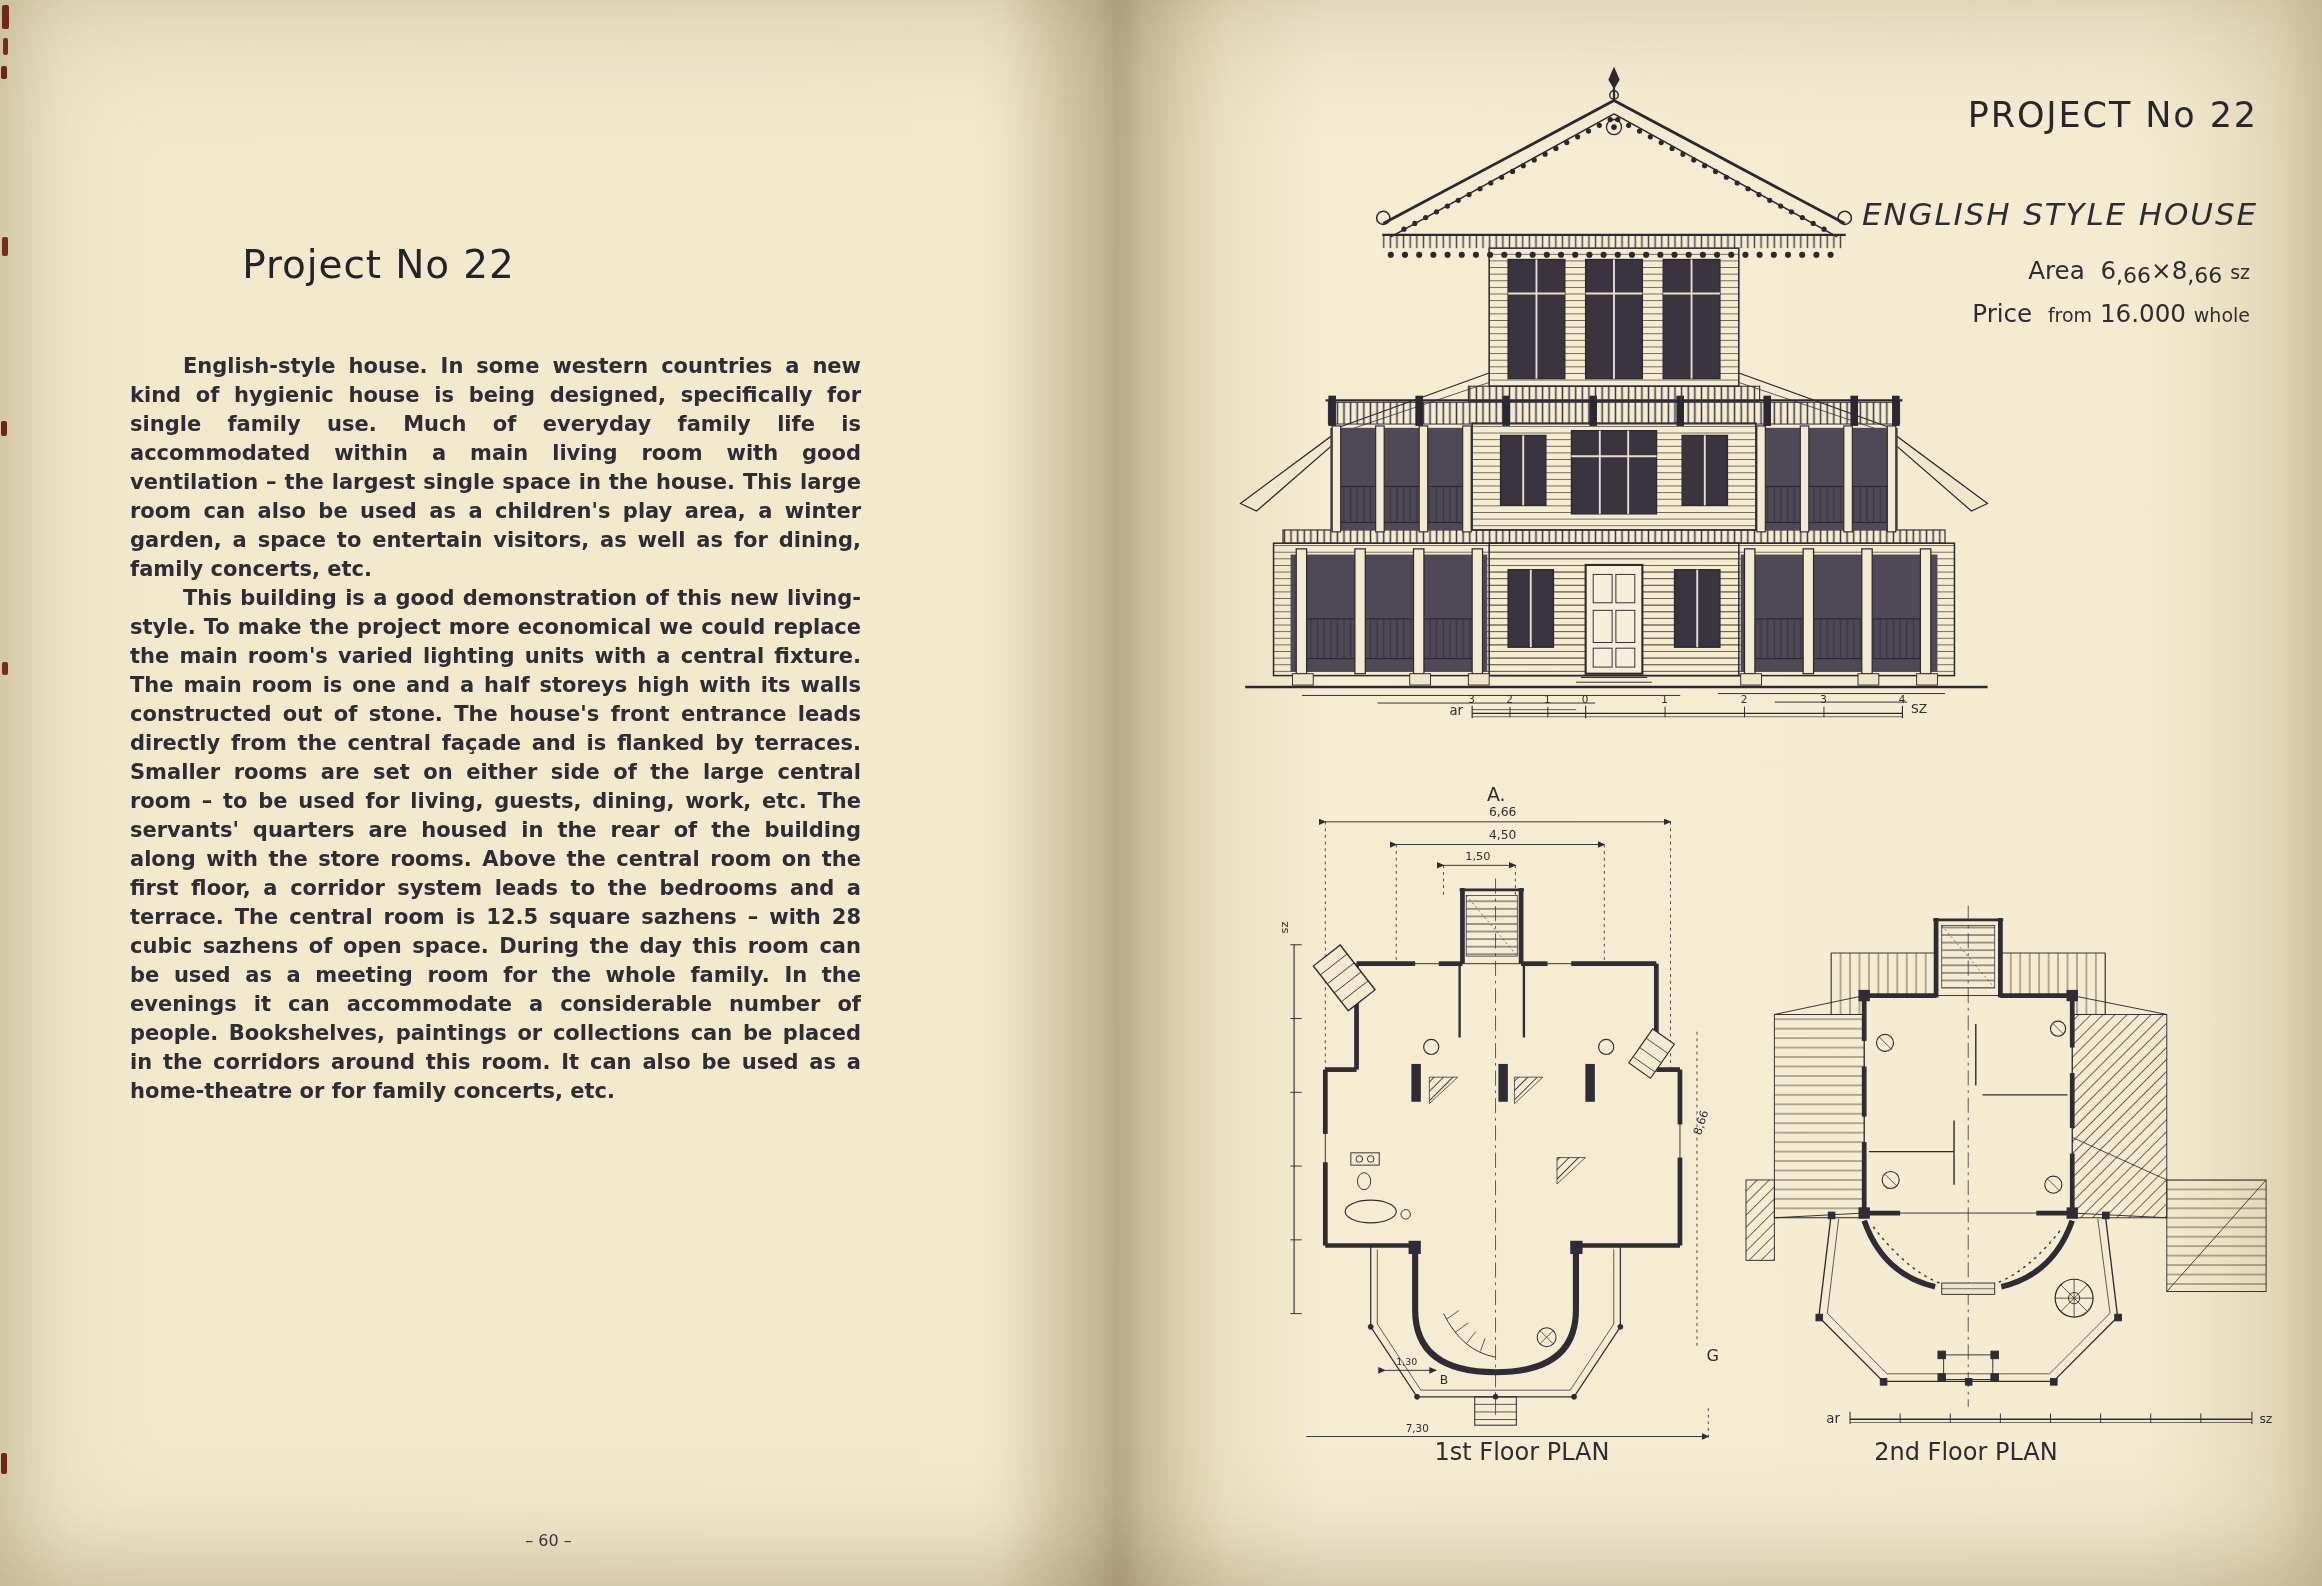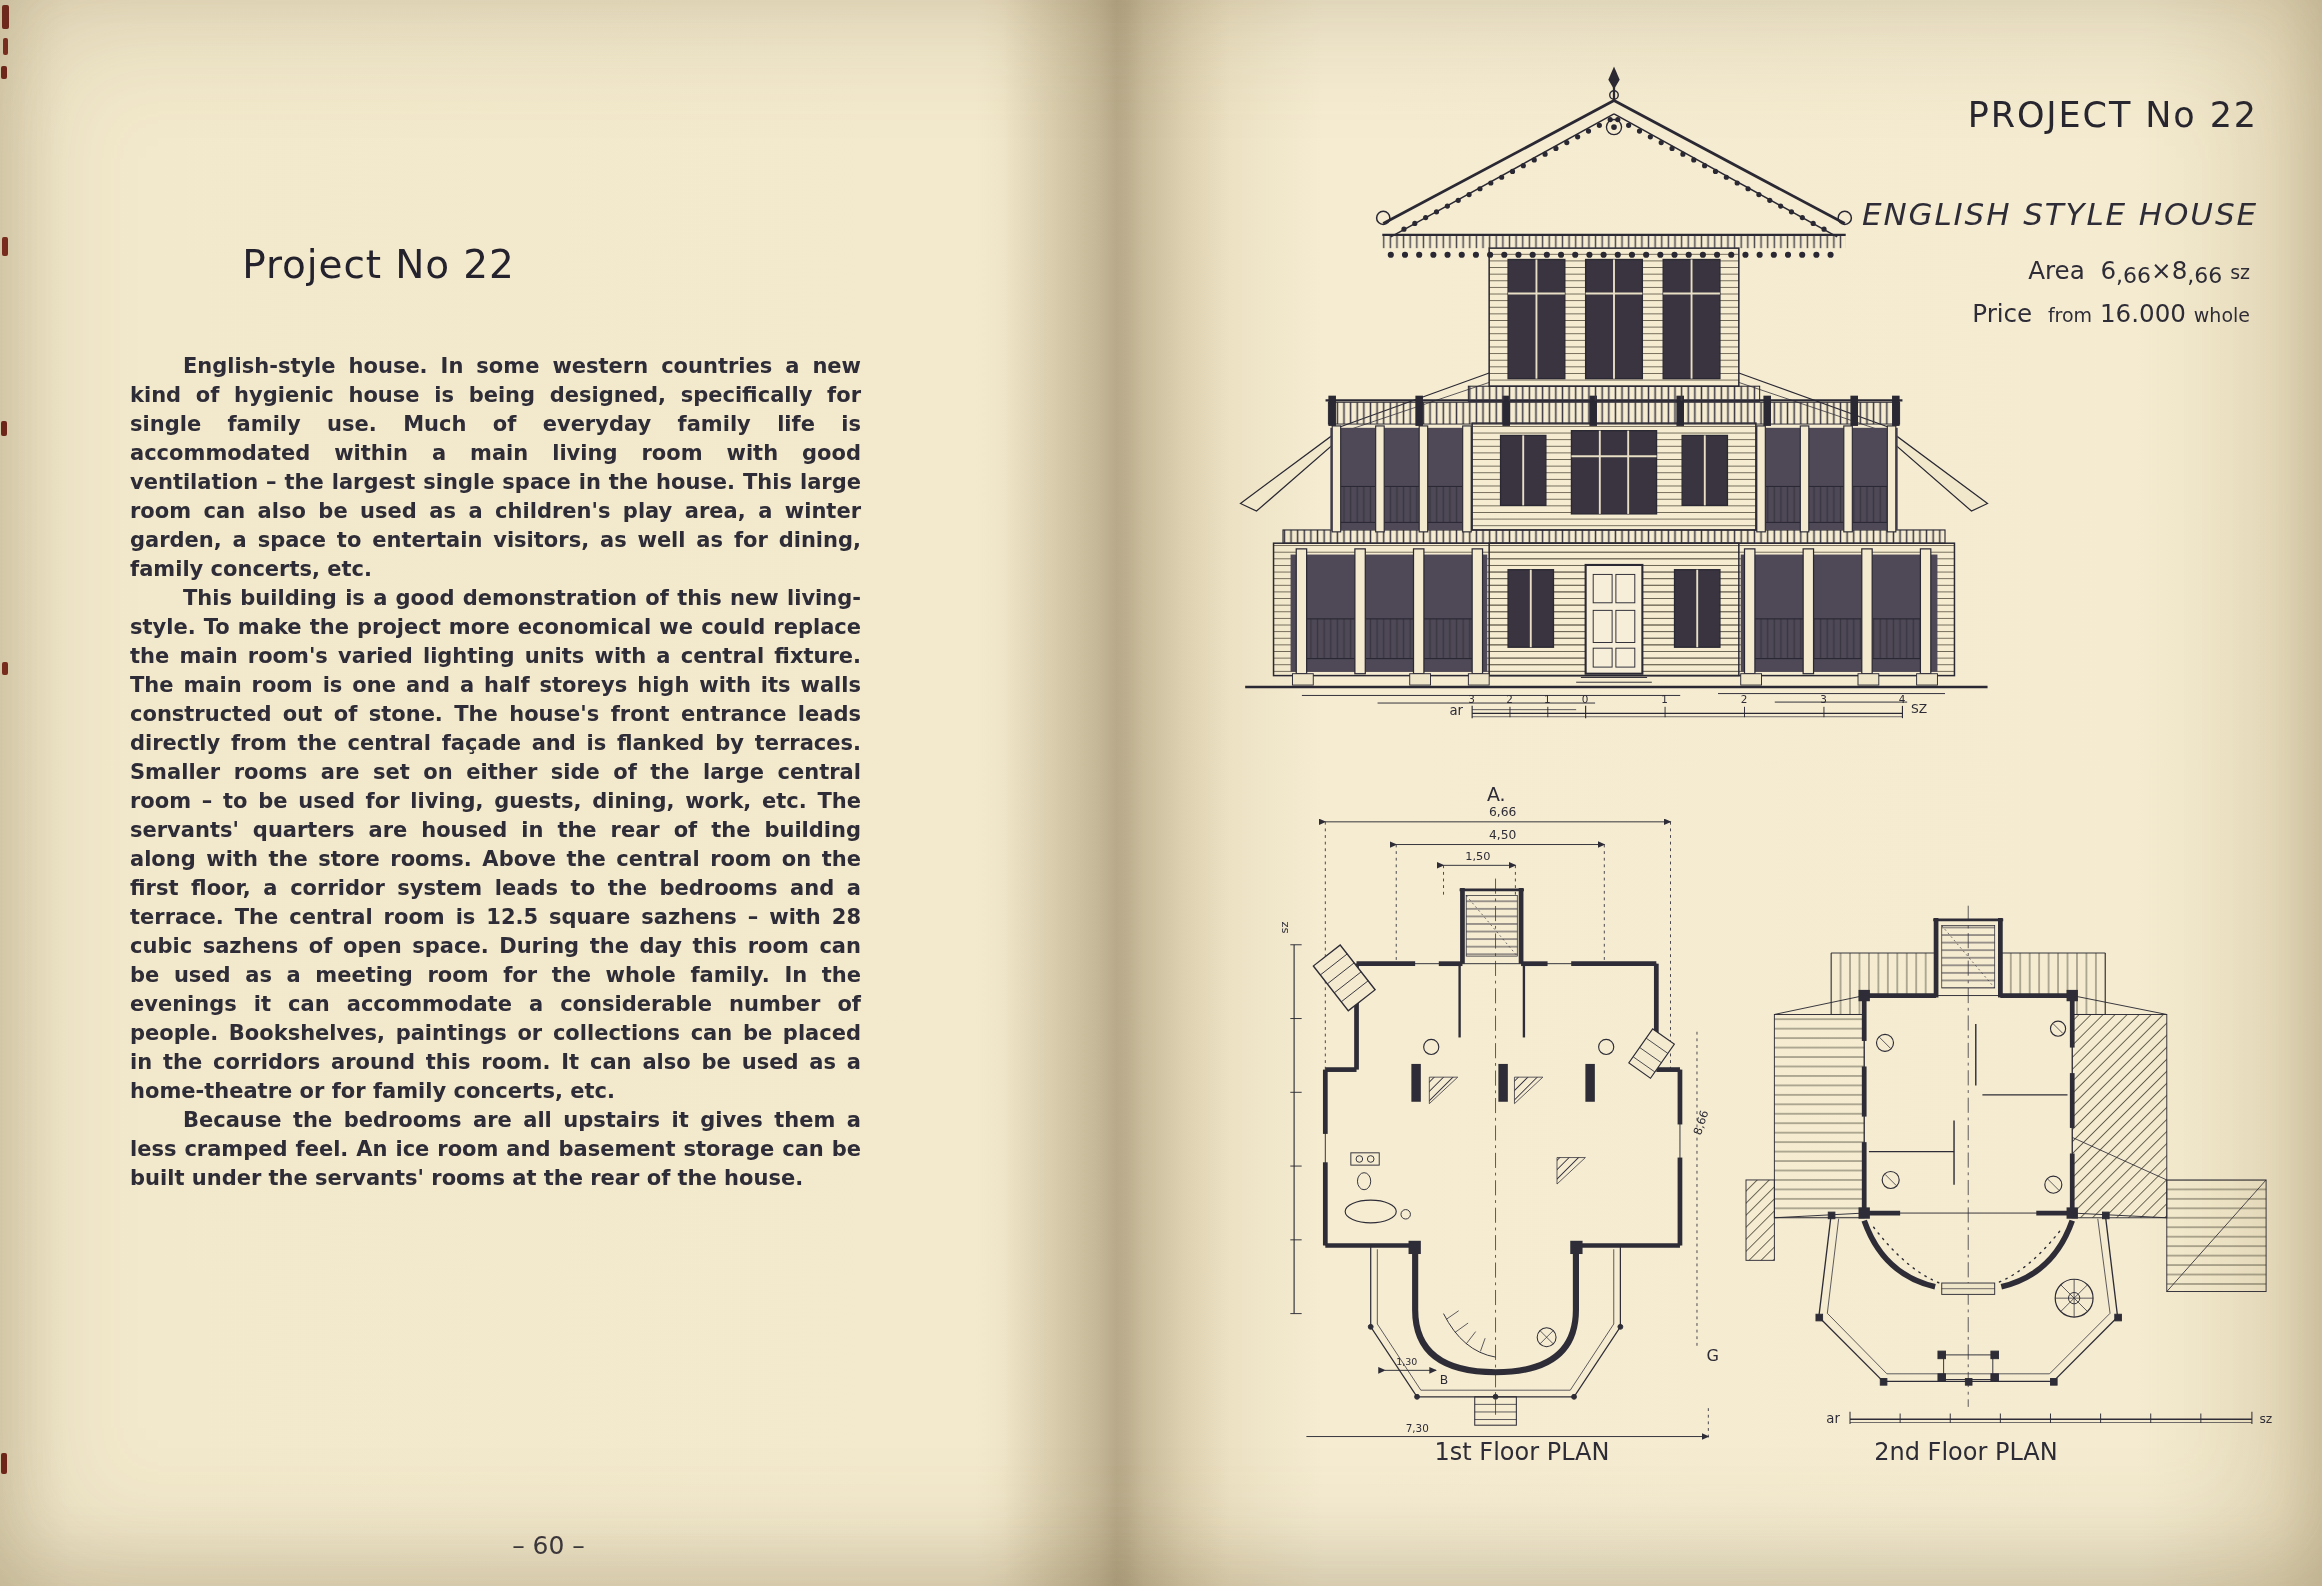--- a/index.html
+++ b/index.html
@@ -8,21 +8,21 @@
     background:linear-gradient(90deg,#e9dfc0 0%,#f2e8cb 3%,#f3e9cd 42%,#e3d7b6 46.5%,#d7caa9 48.5%,#e8dcbc 51%,#f5ecd2 57%,#f4ebd0 92%,#eadfc0 98%,#e2d6b6 100%);}
   .spread::after{content:"";position:absolute;inset:0;pointer-events:none;
     box-shadow:inset 0 0 132px rgba(116,98,60,.28), inset 0 -28px 57px rgba(116,98,60,.12);}
   .gutter{position:absolute;left:1003px;top:0;width:227px;height:1586px;pointer-events:none;
     background:linear-gradient(90deg,rgba(104,88,58,0) 0%,rgba(104,88,58,.22) 42%,rgba(104,88,58,.30) 50%,rgba(104,88,58,.16) 62%,rgba(104,88,58,0) 100%);}
   .abs{position:absolute;}
   
   .title{left:85px;top:242px;width:587px;text-align:center;font-size:39px;letter-spacing:0.9px;color:#24222c;}
   .bodytext{left:130px;top:352px;width:731px;font-size:21px;line-height:29px;text-align:justify;color:#2e2c36;}
   .bodytext p{margin:0;text-indent:53px;font-weight:bold;}
-  .pageno{left:473px;top:1531px;width:151px;text-align:center;font-size:25px;color:#35323c;}
+  .pageno{left:473px;top:1531px;width:151px;text-align:center;font-size:16px;color:#35323c;}
   
   .projhead{right:64px;top:95px;font-size:35px;letter-spacing:1.9px;color:#28262f;}
   .subtitle{right:64px;top:196px;font-size:31px;letter-spacing:1.9px;color:#2e2c36;font-style:italic;}
   .arealine{right:72px;top:256px;font-size:24.6px;color:#2e2c36;}
   .priceline{right:72px;top:299px;font-size:24.6px;color:#2e2c36;}
   .subnum{font-size:22px;vertical-align:-3.8px;}
   .smallunit{font-size:19px;}
   .bold{font-weight:normal;}
   .planlabel{width:246px;text-align:center;font-size:24px;color:#2e2c36;}
   svg{position:absolute;overflow:visible;}
@@ -45,21 +45,20 @@
     <span class="scan-mark" style="left:0.9px;top:1453px;width:6.6px;height:21px;background:#6e1a14;"></span>
   </div>
 
   <div class="gutter"></div>
 
   <div>
     <div class="abs title">Project  No 22</div>
     <div class="abs bodytext">
       <p>English-style house. In some western countries a new kind of hygienic house is being designed, specifically for single family use. Much of everyday family life is accommodated within a main living room with good ventilation – the largest single space in the house. This large room can also be used as a children's play area, a winter garden, a space to entertain visitors, as well as for dining, family concerts, etc.</p>
       <p>This building is a good demonstration of this new living-style. To make the project more economical we could replace the main room's varied lighting units with a central fixture. The main room is one and a half storeys high with its walls constructed out of stone. The house's front entrance leads directly from the central façade and is flanked by terraces. Smaller rooms are set on either side of the large central room – to be used for living, guests, dining, work, etc. The servants' quarters are housed in the rear of the building along with the store rooms. Above the central room on the first floor, a corridor system leads to the bedrooms and a terrace. The central room is 12.5 square sazhens – with 28 cubic sazhens of open space. During the day this room can be used as a meeting room for the whole family. In the evenings it can accommodate a considerable number of people. Bookshelves, paintings or collections can be placed in the corridors around this room. It can also be used as a home-theatre or for family concerts, etc.</p>
-      <p>Because the bedrooms are all upstairs it gives them a less cramped feel. An ice room and basement storage can be built under the servants' rooms at the rear of the house.</p>
     </div>
     <div class="abs pageno">– 60 –</div>
   </div>
 
   <div>
     <div class="abs projhead">PROJECT  No  22</div>
     <div class="abs subtitle">ENGLISH STYLE HOUSE</div>
 
     <div class="abs arealine">
       <span>Area</span>&nbsp;

